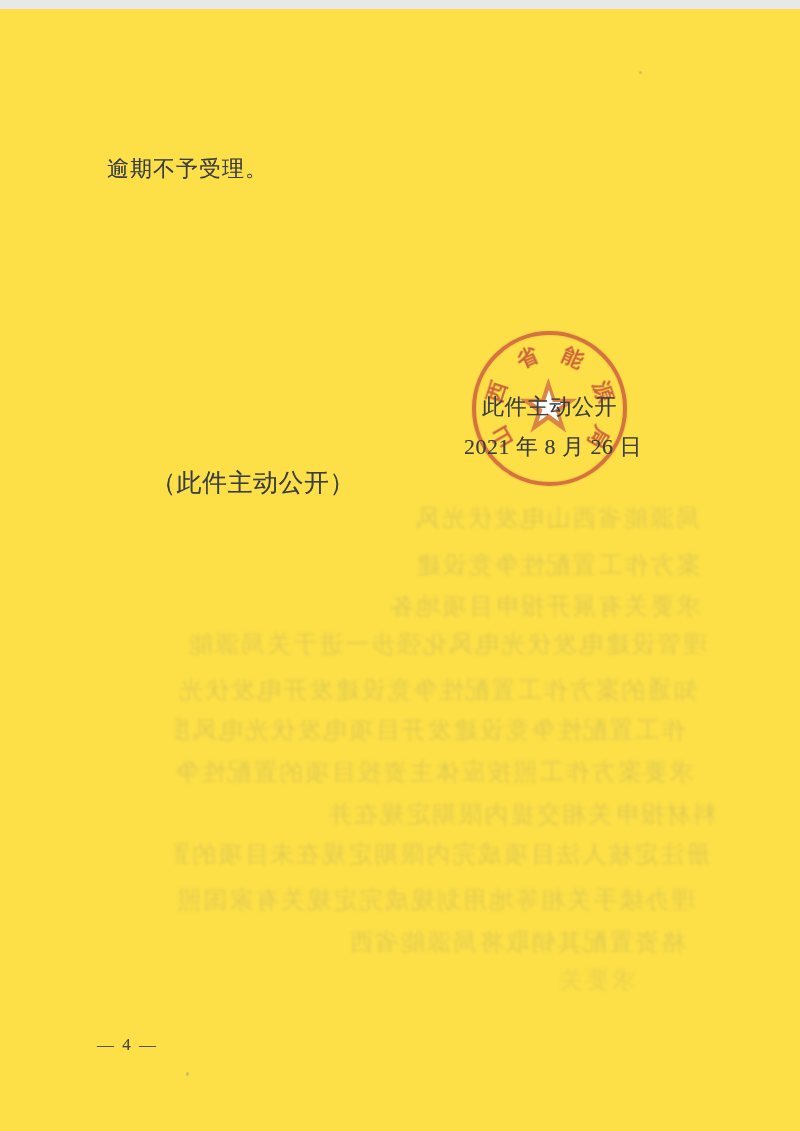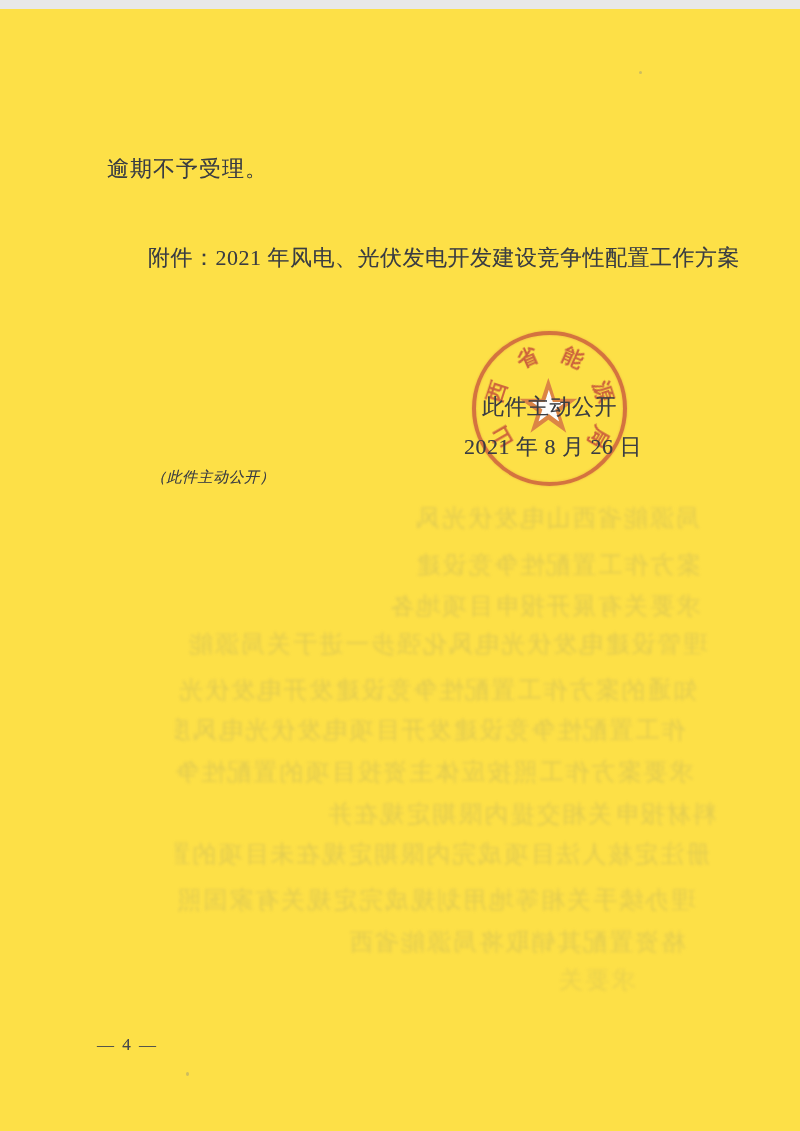--- a/index.html
+++ b/index.html
@@ -11,21 +11,21 @@
     overflow:hidden;
     font-family:"Liberation Serif","DejaVu Serif",serif;
     color:#3a3d42;
   }
   .txt{position:absolute;margin:0;white-space:nowrap;line-height:1;
        text-shadow:0 0 0.6px rgba(70,72,78,0.45);}
   .body-line{top:149px;left:107px;font-size:22px;letter-spacing:1px;}
   .attach-line{top:238px;left:148px;font-size:22px;letter-spacing:0.5px;}
   .agency{top:387px;left:482px;font-size:22px;letter-spacing:0.5px;z-index:6;}
   .date{top:427px;left:464px;font-size:22px;letter-spacing:0.5px;z-index:6;}
-  .note{top:461px;left:151px;font-size:15px;letter-spacing:0.5px;font-style:italic;}
+  .note{top:461px;left:151px;font-size:25px;letter-spacing:0.5px;}
   .pagenum{top:1027px;left:97px;font-size:17px;letter-spacing:2px;color:#44474c;}
 
   
   .seal{position:absolute;left:472px;top:322px;width:155px;height:155px;z-index:4;}
   .seal-ring{
     position:absolute;inset:0;border-radius:50%;
     border:4px solid rgba(196,72,61,0.72);
     box-shadow:0 0 2px rgba(196,72,61,0.35), inset 0 0 2px rgba(196,72,61,0.3);
     filter:blur(0.4px);
   }
@@ -92,21 +92,20 @@
   <div class="ghost g5">知通的案方作工置配性争竞设建发开电发伏光</div>
   <div class="ghost g6">作工置配性争竞设建发开目项电发伏光电风度</div>
   <div class="ghost g7">求要案方作工照按应体主资投目项的置配性争</div>
   <div class="ghost g8">料材报申关相交提内限期定规在并</div>
   <div class="ghost g9">册注定核人法目项成完内限期定规在未目项的置</div>
   <div class="ghost g10">理办续手关相等地用划规成完定规关有家国照按</div>
   <div class="ghost g11">格资置配其销取将局源能省西</div>
   <div class="ghost g12">求要关</div>
 
   <p class="txt body-line">逾期不予受理。</p>
-  <p class="txt attach-line">附件：2021 年风电、光伏发电开发建设竞争性配置工作方案</p>
 
   <div class="seal">
     <div class="seal-ring"></div>
     <span class="arc a0">山</span>
     <span class="arc a1">西</span>
     <span class="arc a2">省</span>
     <span class="arc a3">能</span>
     <span class="arc a4">源</span>
     <span class="arc a5">局</span>
     <div class="star">

